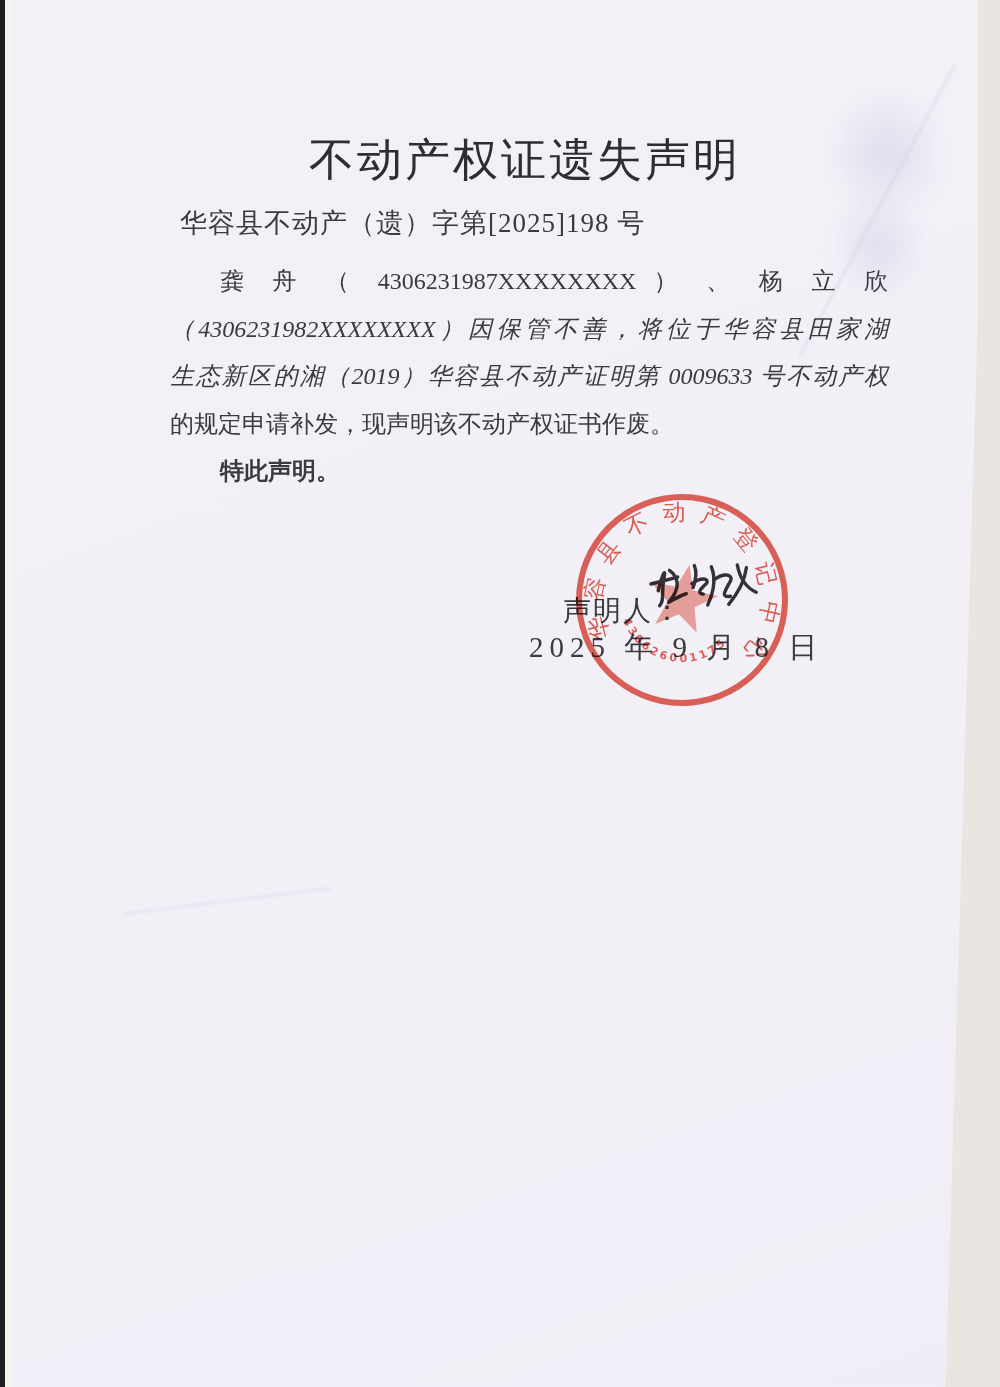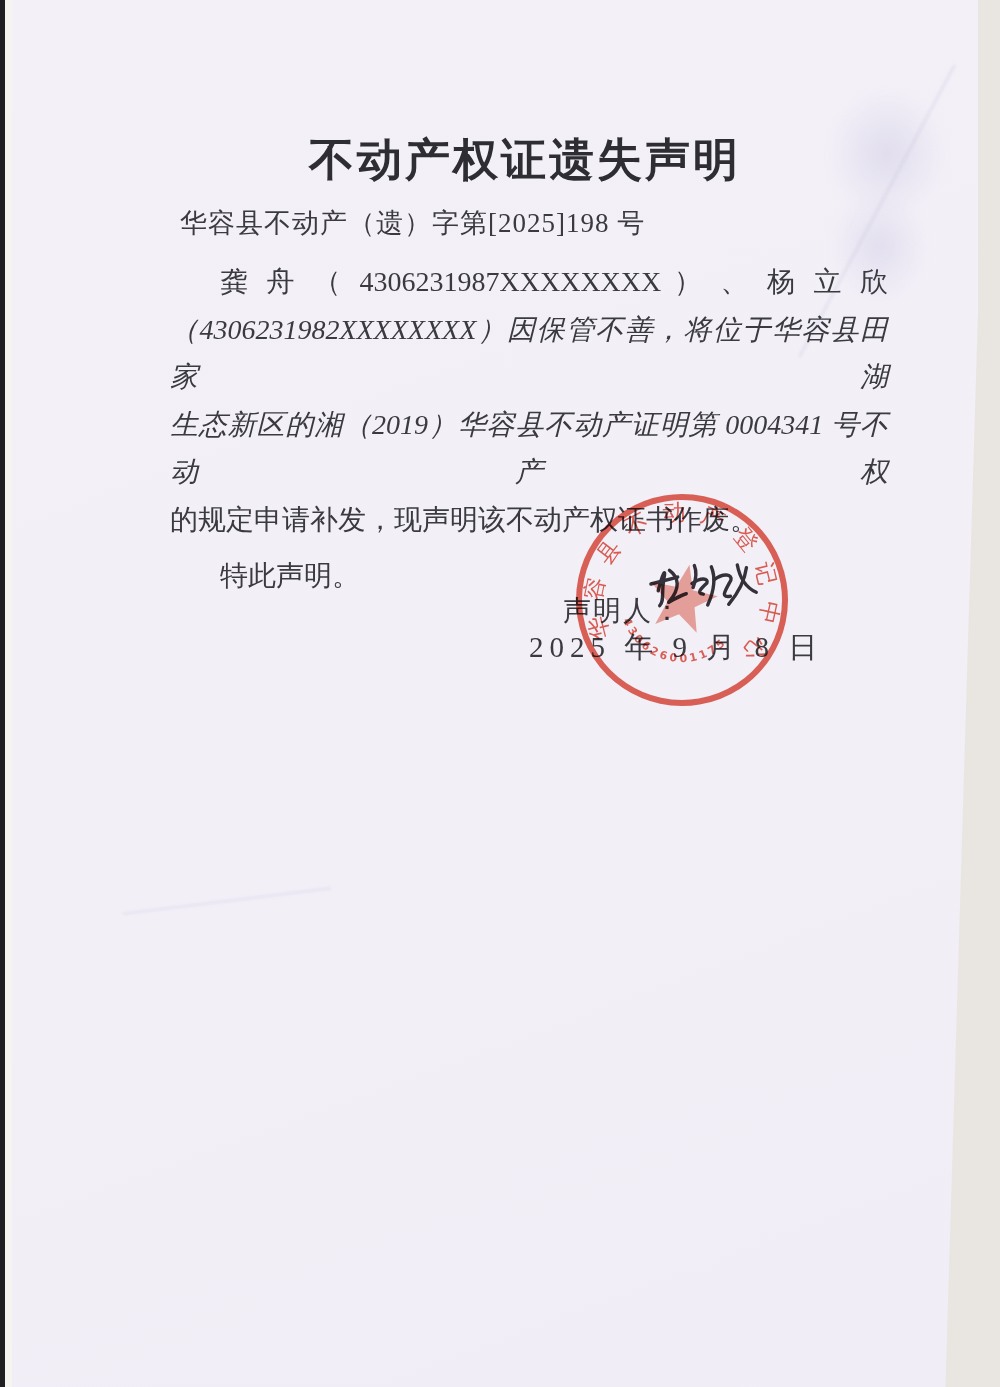--- a/index.html
+++ b/index.html
@@ -54,50 +54,50 @@
     transform: rotate(-7deg);
     filter: blur(1.5px);
   }
 
   .ink { color: #3a3a40; }
 
   .doc-title {
     position: absolute; left: 180px; top: 130px; width: 690px;
     text-align: center;
     font-family: "Liberation Sans", "DejaVu Sans", sans-serif;
-    font-weight: 700;
+    font-weight: 400;
     font-size: 45px;
     letter-spacing: 3px;
     color: #2d2d33;
   }
   .doc-number {
     position: absolute; left: 180px; top: 205px; width: 690px;
     text-align: left;
     font-size: 27px;
     letter-spacing: 1px;
   }
   .doc-body {
     position: absolute; left: 170px; top: 258px; width: 718px;
-    font-size: 28px;
+    font-size: 24px;
     line-height: 47.5px;
   }
   .doc-body .line { white-space: normal; }
   .doc-body .line.spread {
     text-align: justify;
     text-align-last: justify;
     text-indent: 50px;
   }
   .doc-body .line.stretch {
     text-align: justify;
     text-align-last: justify;
     font-style: italic;
   }
   .doc-body .line.indent {
     text-indent: 50px;
-    margin-top: 9px;
+    font-weight: bold;
   }
   .signer-line {
     position: absolute; left: 563px; top: 568px;
     font-size: 28px;
     letter-spacing: 2px;
     margin-top: 24px;
   }
   .signature {
     position: absolute; left: 648px; top: 556px;
     width: 120px; height: 58px;
@@ -131,21 +131,21 @@
     <div class="crease-2"></div>
   </div>
 
   <div class="doc-title ink">不动产权证遗失声明</div>
 
   <div class="doc-number ink">华容县不动产（遗）字第[2025]198 号</div>
 
   <div class="doc-body ink">
     <div class="line spread">龚 舟 （ 4306231987XXXXXXXX ） 、 杨 立 欣</div>
     <div class="line stretch">（4306231982XXXXXXXX）因保管不善，将位于华容县田家湖</div>
-    <div class="line stretch">生态新区的湘（2019）华容县不动产证明第 0004341 号不动产权</div>
+    <div class="line stretch">生态新区的湘（2019）华容县不动产证明第 0009633 号不动产权</div>
     <div class="line">的规定申请补发，现声明该不动产权证书作废。</div>
     <div class="line indent">特此声明。</div>
   </div>
 
   <div class="signer-line ink">声明人：</div>
 
   <div class="signature">
     <span class="sr-only">杨立欣</span>
     <svg width="120" height="58" viewBox="0 0 120 58">
       <g fill="none" stroke="#35313a" stroke-width="3.4" stroke-linecap="round" stroke-linejoin="round">

